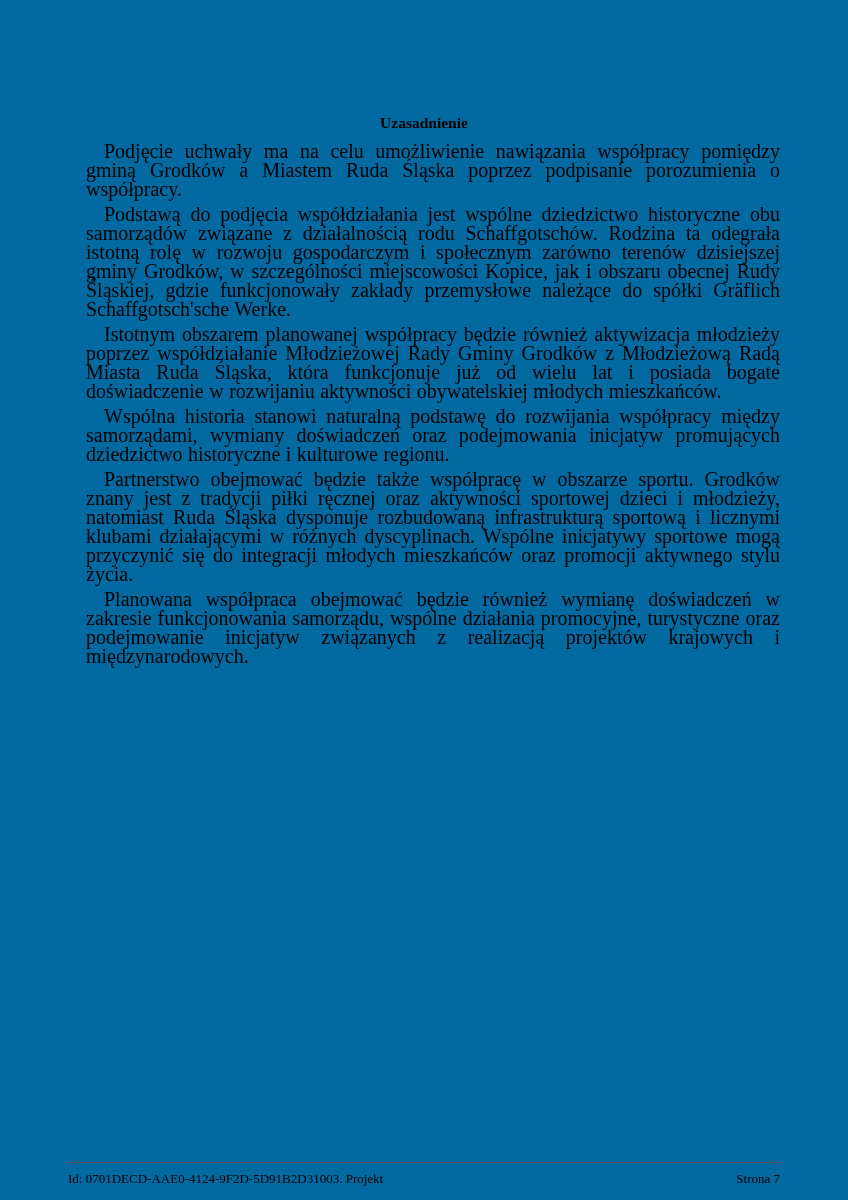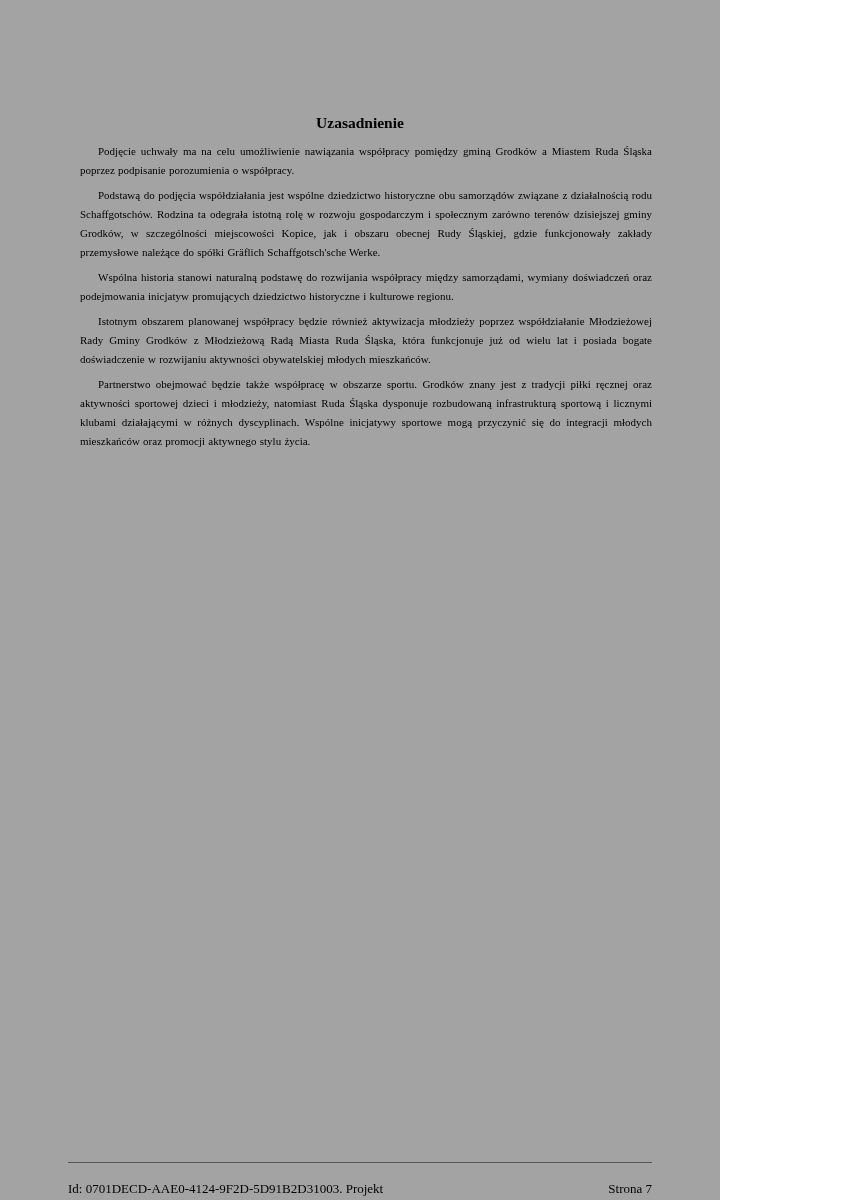--- a/index.html
+++ b/index.html
@@ -2,77 +2,78 @@
 <html lang="pl"><head>
 <meta charset="utf-8">
 <style>
   html, body {
     margin: 0;
     padding: 0;
     background: #ffffff;
   }
   .page {
     position: relative;
-    width: 720px;
+    width: 848px;
     height: 1200px;
-    background: #a3a3a3;
+    background: #0369a1;
     font-family: "Liberation Serif", "DejaVu Serif", serif;
     color: #000000;
     overflow: hidden;
     box-sizing: border-box;
   }
   .content {
     position: absolute;
     top: 113px;
     left: 68px;
     right: 68px;
   }
   .doc-title {
     text-align: center;
     font-weight: bold;
     font-size: 15.5px;
     line-height: 19px;
     margin: 0 0 10px 0;
   }
   .doc-paragraph {
-    font-size: 11px;
+    font-size: 20px;
     line-height: 19px;
     text-align: justify;
     text-indent: 18px;
-    margin: 0 0 6px 12px;
+    margin: 0 0 6px 18px;
     word-spacing: 0.5px;
   }
   .footer {
     position: absolute;
     left: 68px;
     right: 68px;
     top: 1162px;
     border-top: 1px solid #555555;
-    padding-top: 18px;
+    padding-top: 8px;
     display: flex;
     justify-content: space-between;
     align-items: baseline;
     font-size: 13px;
     line-height: 16px;
   }
   .footer-id, .footer-page {
     white-space: nowrap;
   }
 </style>
 </head>
 <body>
 
 <div class="page">
   <div class="content">
     <h1 class="doc-title">Uzasadnienie</h1>
 
     <p class="doc-paragraph">Podjęcie uchwały ma na celu umożliwienie nawiązania współpracy pomiędzy gminą Grodków a Miastem Ruda Śląska poprzez podpisanie porozumienia o współpracy.</p>
     <p class="doc-paragraph">Podstawą do podjęcia współdziałania jest wspólne dziedzictwo historyczne obu samorządów związane z działalnością rodu Schaffgotschów. Rodzina ta odegrała istotną rolę w rozwoju gospodarczym i społecznym zarówno terenów dzisiejszej gminy Grodków, w szczególności miejscowości Kopice, jak i obszaru obecnej Rudy Śląskiej, gdzie funkcjonowały zakłady przemysłowe należące do spółki Gräflich Schaffgotsch'sche Werke.</p>
+    <p class="doc-paragraph">Istotnym obszarem planowanej współpracy będzie również aktywizacja młodzieży poprzez współdziałanie Młodzieżowej Rady Gminy Grodków z Młodzieżową Radą Miasta Ruda Śląska, która funkcjonuje już od wielu lat i posiada bogate doświadczenie w rozwijaniu aktywności obywatelskiej młodych mieszkańców.</p>
     <p class="doc-paragraph">Wspólna historia stanowi naturalną podstawę do rozwijania współpracy między samorządami, wymiany doświadczeń oraz podejmowania inicjatyw promujących dziedzictwo historyczne i kulturowe regionu.</p>
-    <p class="doc-paragraph">Istotnym obszarem planowanej współpracy będzie również aktywizacja młodzieży poprzez współdziałanie Młodzieżowej Rady Gminy Grodków z Młodzieżową Radą Miasta Ruda Śląska, która funkcjonuje już od wielu lat i posiada bogate doświadczenie w rozwijaniu aktywności obywatelskiej młodych mieszkańców.</p>
     <p class="doc-paragraph">Partnerstwo obejmować będzie także współpracę w obszarze sportu. Grodków znany jest z tradycji piłki ręcznej oraz aktywności sportowej dzieci i młodzieży, natomiast Ruda Śląska dysponuje rozbudowaną infrastrukturą sportową i licznymi klubami działającymi w różnych dyscyplinach. Wspólne inicjatywy sportowe mogą przyczynić się do integracji młodych mieszkańców oraz promocji aktywnego stylu życia.</p>
+    <p class="doc-paragraph">Planowana współpraca obejmować będzie również wymianę doświadczeń w zakresie funkcjonowania samorządu, wspólne działania promocyjne, turystyczne oraz podejmowanie inicjatyw związanych z realizacją projektów krajowych i międzynarodowych.</p>
   </div>
 
   <div class="footer">
     <span class="footer-id">Id: 0701DECD-AAE0-4124-9F2D-5D91B2D31003. Projekt</span>
     <span class="footer-page">Strona 7</span>
   </div>
 </div>
 
 </body></html>

